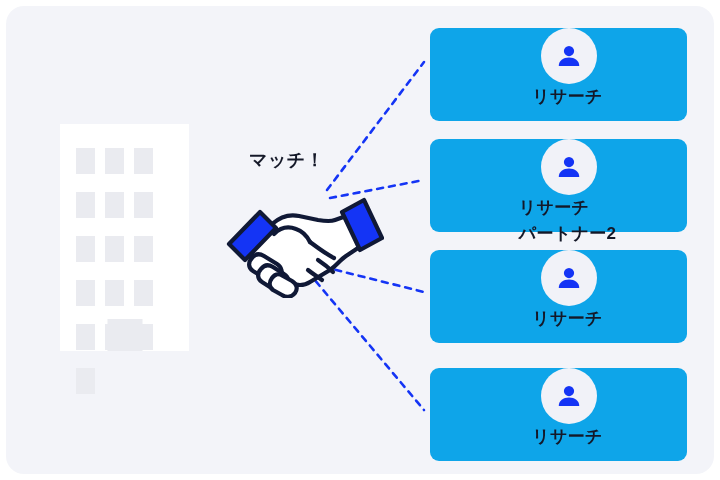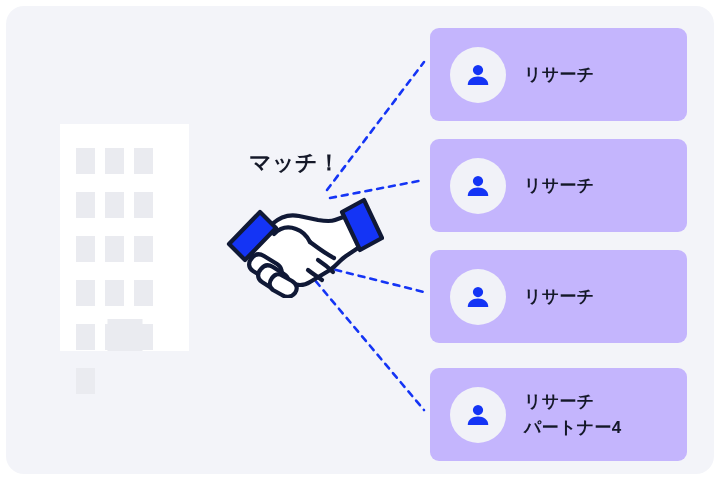--- a/index.html
+++ b/index.html
@@ -57,21 +57,21 @@
     width: 35px;
     height: 32px;
     background: #eaebf0;
   }
 
   
   #match-label {
     position: absolute;
     left: 243px;
     top: 142px;
-    font-size: 22px;
+    font-size: 18px;
     font-weight: bold;
     color: #141828;
     letter-spacing: 0.5px;
     white-space: nowrap;
   }
 
   
   #connectors {
     position: absolute;
     left: 0;
@@ -88,24 +88,25 @@
     width: 170px;
     height: 116px;
   }
 
   
   .card {
     position: absolute;
     left: 424px;
     width: 257px;
     height: 93px;
-    background: #c4b5fd;
+    background: #0ea5e9;
     border-radius: 9px;
     display: flex;
     align-items: center;
+    flex-direction: column;
   }
   .avatar {
     width: 56px;
     height: 56px;
     border-radius: 50%;
     background: #f1f2f8;
     margin-left: 20px;
     flex: 0 0 auto;
     display: flex;
     align-items: center;
@@ -197,20 +198,21 @@
 
   <div class="card" style="top:133px">
     <div class="avatar">
       <svg width="30" height="30" viewBox="0 0 24 24">
         <circle cx="12" cy="8" r="4.1" fill="#1434F5"></circle>
         <path d="M3.8 20 C3.8 15.6 7.4 13.2 12 13.2 C16.6 13.2 20.2 15.6 20.2 20 Z" fill="#1434F5"></path>
       </svg>
     </div>
     <div class="card-text">
       <div>リサーチ</div>
+      <div>パートナー2</div>
     </div>
   </div>
 
   <div class="card" style="top:244px">
     <div class="avatar">
       <svg width="30" height="30" viewBox="0 0 24 24">
         <circle cx="12" cy="8" r="4.1" fill="#1434F5"></circle>
         <path d="M3.8 20 C3.8 15.6 7.4 13.2 12 13.2 C16.6 13.2 20.2 15.6 20.2 20 Z" fill="#1434F5"></path>
       </svg>
     </div>
@@ -221,17 +223,16 @@
 
   <div class="card" style="top:362px">
     <div class="avatar">
       <svg width="30" height="30" viewBox="0 0 24 24">
         <circle cx="12" cy="8" r="4.1" fill="#1434F5"></circle>
         <path d="M3.8 20 C3.8 15.6 7.4 13.2 12 13.2 C16.6 13.2 20.2 15.6 20.2 20 Z" fill="#1434F5"></path>
       </svg>
     </div>
     <div class="card-text">
       <div>リサーチ</div>
-      <div>パートナー4</div>
     </div>
   </div>
 
 </div>
 
 </body></html>

